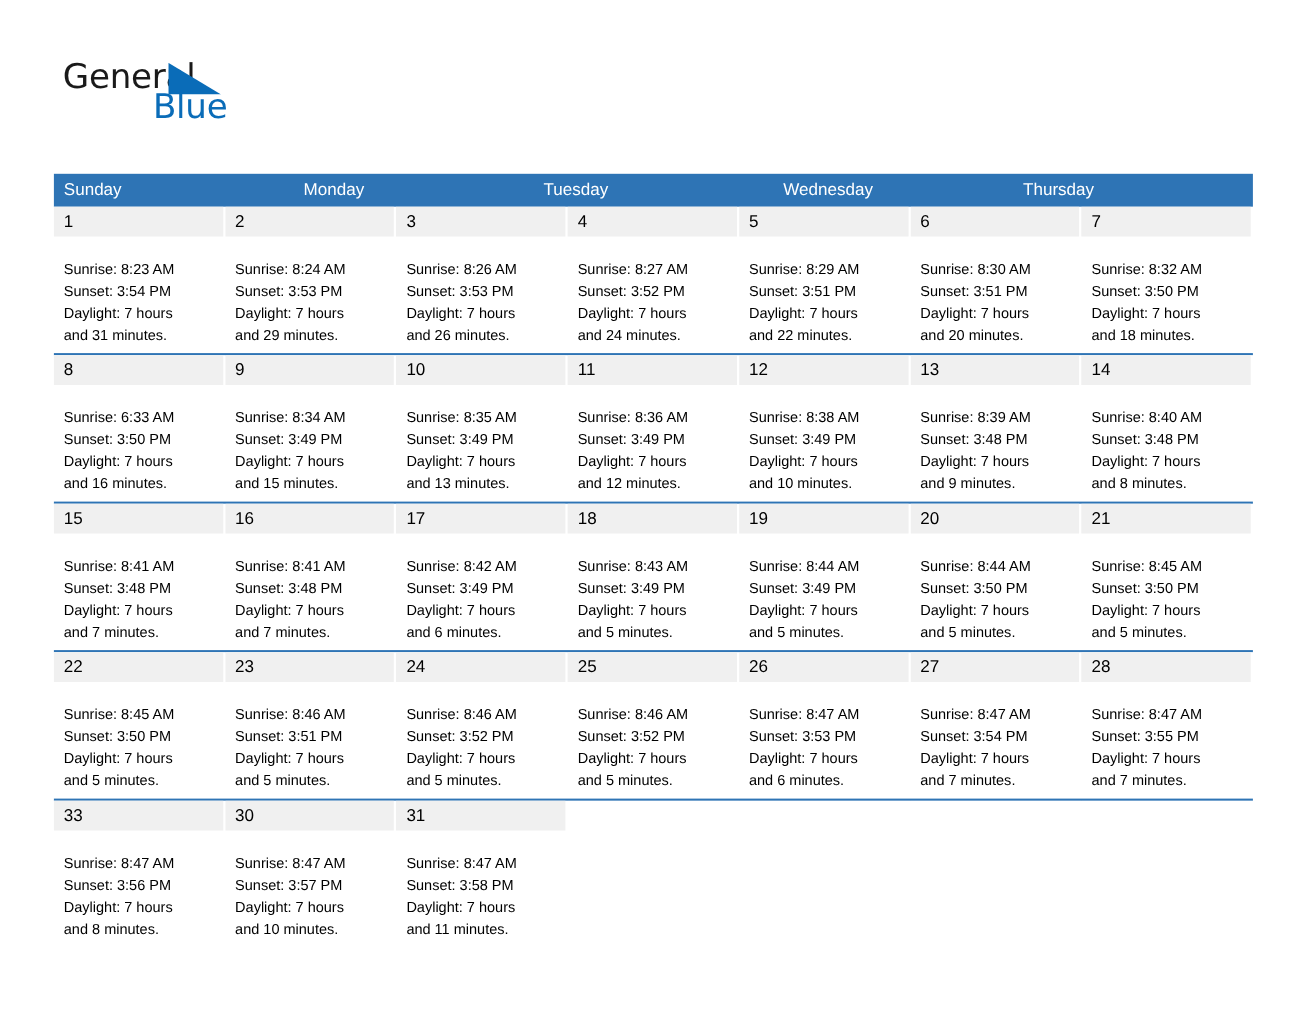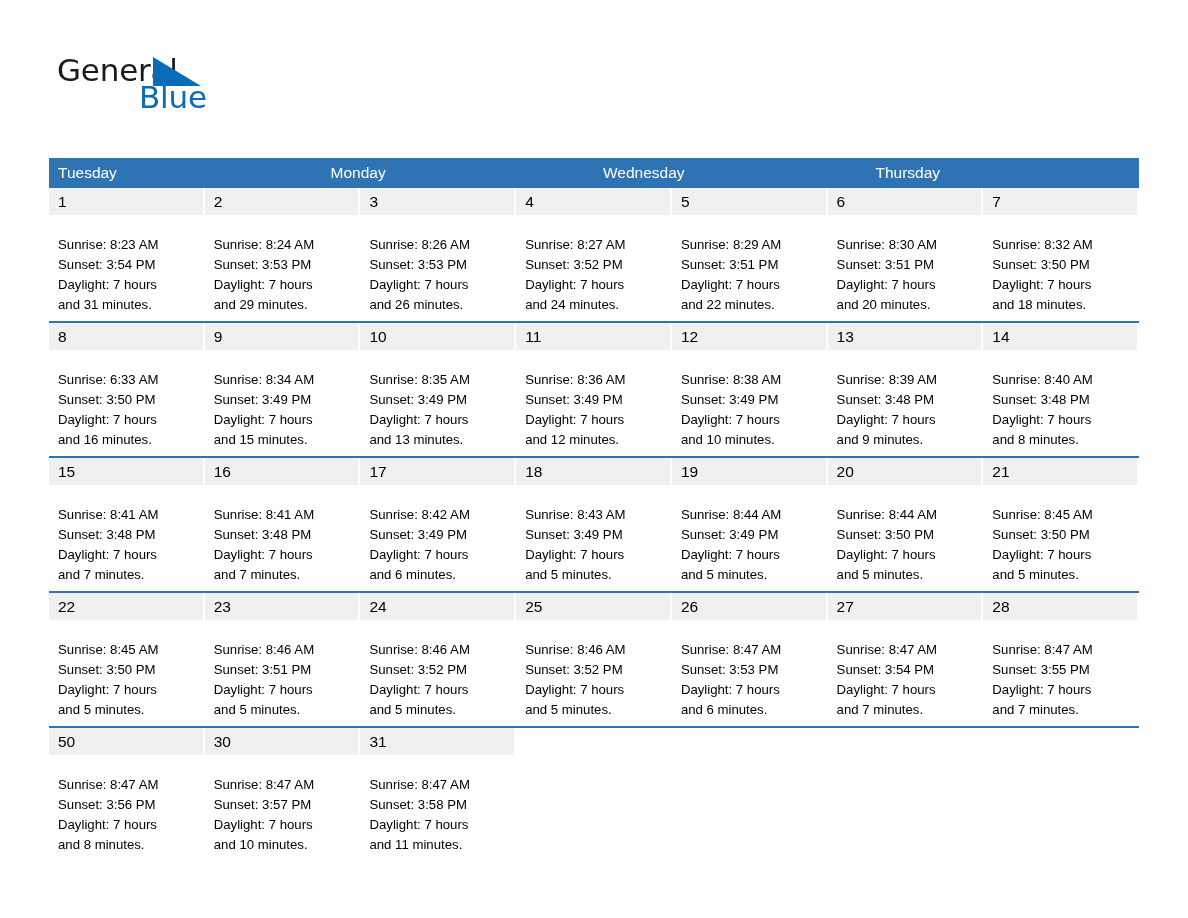--- a/index.html
+++ b/index.html
@@ -185,22 +185,23 @@
         </span>
       </div>
       <div class="logo-row2">Blue</div>
     </div>
 
   </div>
 
   <div class="calendar">
 
     <div class="weekday-row">
+      <div class="weekday">Sunday</div>
+      <div class="weekday">Monday</div>
       <div class="weekday">Tuesday</div>
-      <div class="weekday">Monday</div>
       <div class="weekday">Wednesday</div>
       <div class="weekday">Thursday</div>
     </div>
 
     <div class="week-row first">
       <div class="week-cells">
         <div class="day-cell filled">
           <div class="daynum-band"></div>
           <span class="daynum">1</span>
           <div class="day-lines">
@@ -495,21 +496,21 @@
             <div>and 7 minutes.</div>
           </div>
         </div>
       </div>
     </div>
 
     <div class="week-row">
       <div class="week-cells">
         <div class="day-cell filled">
           <div class="daynum-band"></div>
-          <span class="daynum">50</span>
+          <span class="daynum">33</span>
           <div class="day-lines">
             <div>Sunrise: 8:47 AM</div>
             <div>Sunset: 3:56 PM</div>
             <div>Daylight: 7 hours</div>
             <div>and 8 minutes.</div>
           </div>
         </div>
         <div class="day-cell filled">
           <div class="daynum-band"></div>
           <span class="daynum">30</span>

